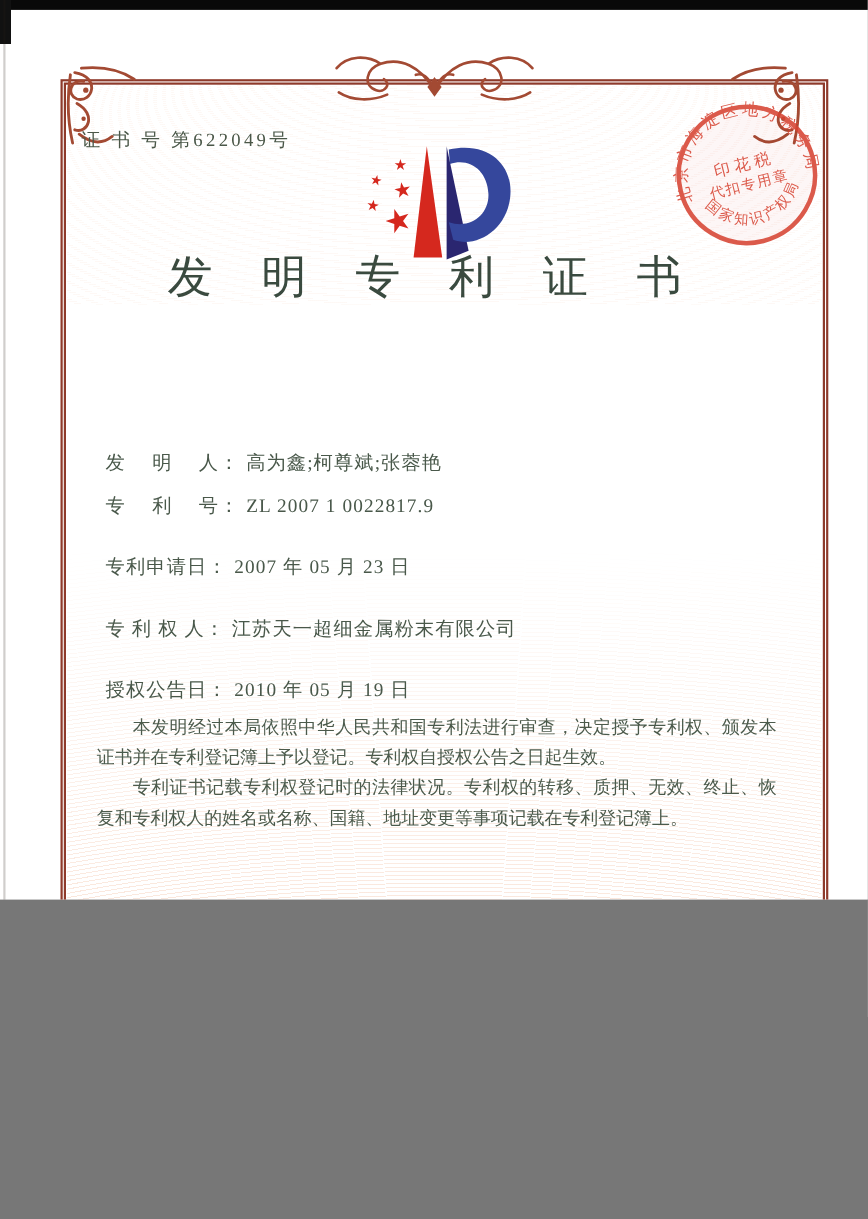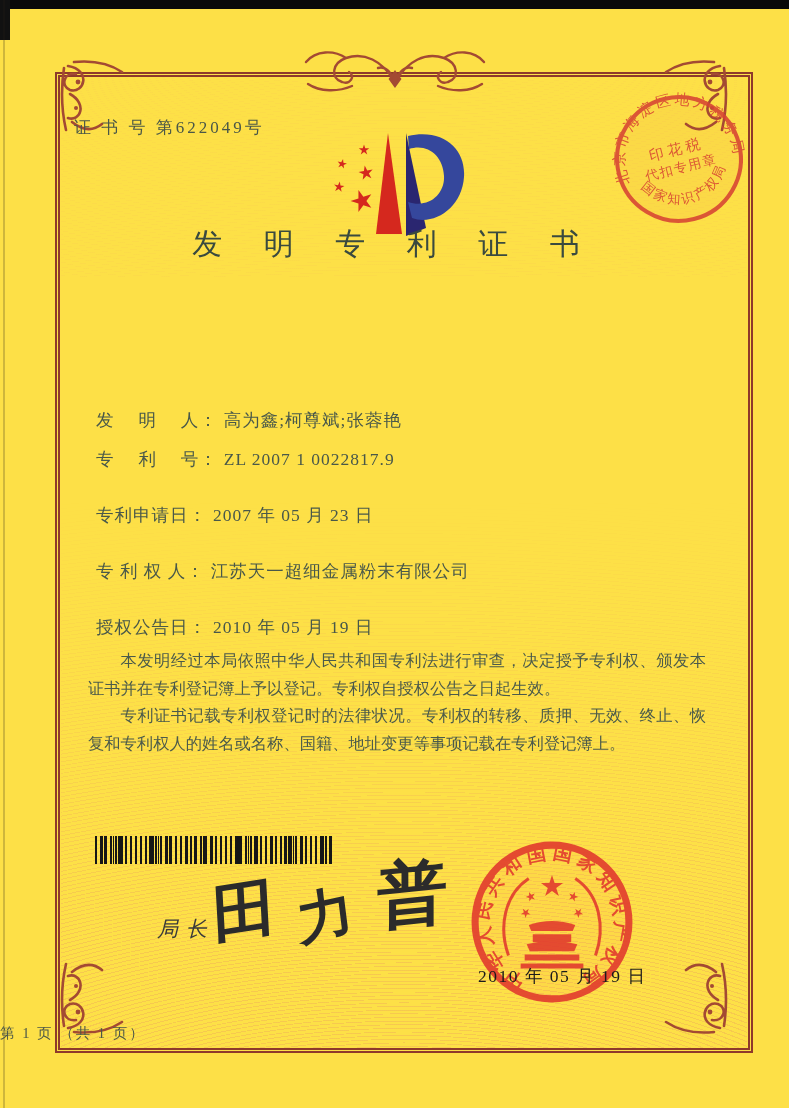--- a/index.html
+++ b/index.html
@@ -1,18 +1,18 @@
 <!DOCTYPE html>
 <html><head>
 <meta charset="utf-8">
 <style>
   html,body{margin:0;padding:0;background:#777;}
   #paper{
-    position:relative;width:789px;height:1108px;margin:0 auto;
-    background:#fde047;overflow:hidden;
+    position:relative;width:789px;height:818px;margin:0 auto;
+    background:#ffffff;overflow:hidden;
     font-family:"Liberation Serif","DejaVu Serif",serif;
   }
   .abs{position:absolute;}
   
   .scan-top{top:0;left:0;width:789px;height:9px;background:#090909;}
   .scan-corner{top:0;left:0;width:10px;height:40px;background:#111;}
   .scan-left-line{top:0;left:3px;width:2px;height:1108px;background:rgba(40,30,25,.22);}
   
   .frame{left:55px;top:72px;width:698px;height:981px;border:5px double #8e3a2b;box-sizing:border-box;background:transparent;}
   .guilloche{
@@ -21,21 +21,21 @@
       repeating-radial-gradient(140% 85% at 50% 135%,rgba(234,148,100,.30) 0 1.8px,rgba(255,255,255,0) 1.8px 7.5px);
     -webkit-mask-image:linear-gradient(to bottom,transparent 0,rgba(0,0,0,.55) 45%,#000 80%);
     mask-image:linear-gradient(to bottom,transparent 0,rgba(0,0,0,.55) 45%,#000 80%);
   }
   .guilloche-top{
     left:61px;top:77px;width:686px;height:200px;pointer-events:none;opacity:.25;
     background:repeating-radial-gradient(140% 95% at 50% -40%,rgba(234,148,100,.25) 0 1.5px,rgba(255,255,255,0) 1.5px 8px);
   }
   
   .cert-no{left:74px;top:116px;font-size:17px;letter-spacing:3px;color:#4a5748;}
-  .title{left:150px;top:224px;width:489px;text-align:center;font-size:30px;letter-spacing:17px;color:#3a4a3f;font-weight:500;white-space:nowrap;}
+  .title{left:150px;top:224px;width:489px;text-align:center;font-size:41px;letter-spacing:17px;color:#3a4a3f;font-weight:500;white-space:nowrap;}
   .field{left:96px;font-size:17.5px;color:#49584a;letter-spacing:1px;white-space:nowrap;}
   .f0{top:334px;} .f1{top:408px;} .f2{top:447px;} .f3{top:503px;} .f4{top:559px;text-align:right;} .f5{top:615px;}
   .field .fvalue{margin-left:6px;}
   .paras{left:88px;top:647px;width:618px;color:#4b5a4b;}
   .paras p{margin:0;font-size:16.3px;line-height:27.6px;text-indent:2em;text-align:justify;}
   
   .barcode{
     left:95px;top:836px;width:238px;height:28px;
     background:
       repeating-linear-gradient(90deg,#161616 0 2px,transparent 2px 5px),

